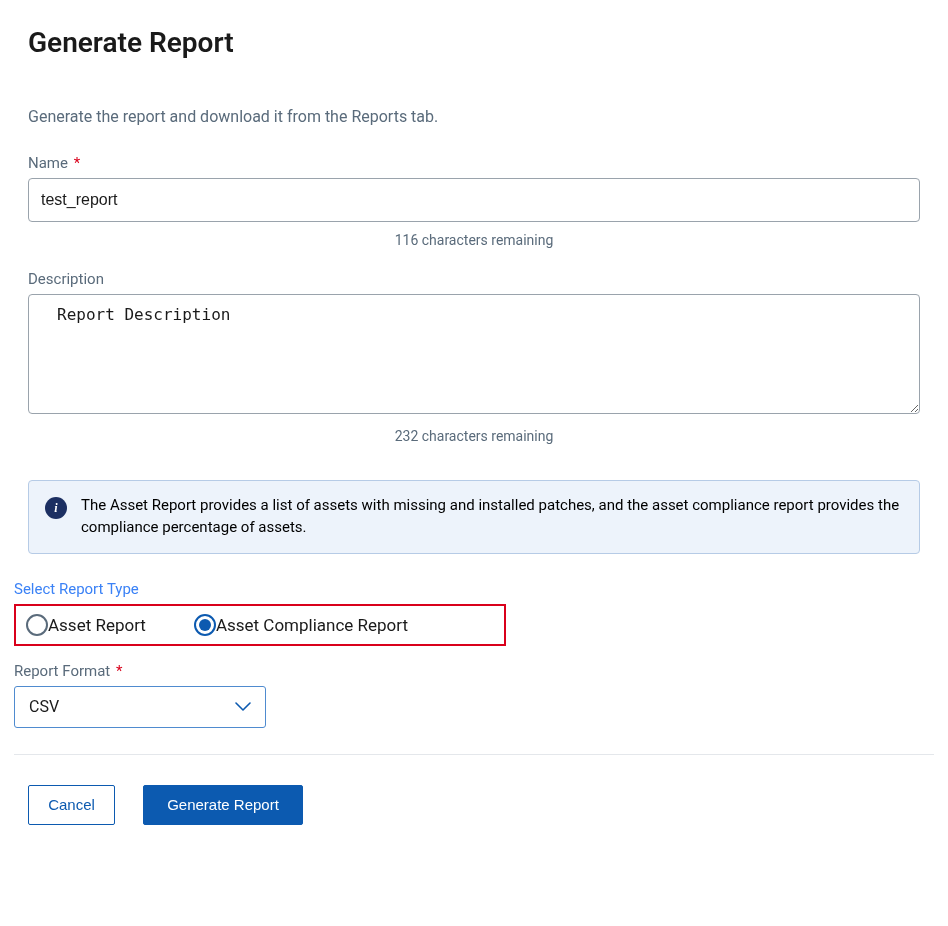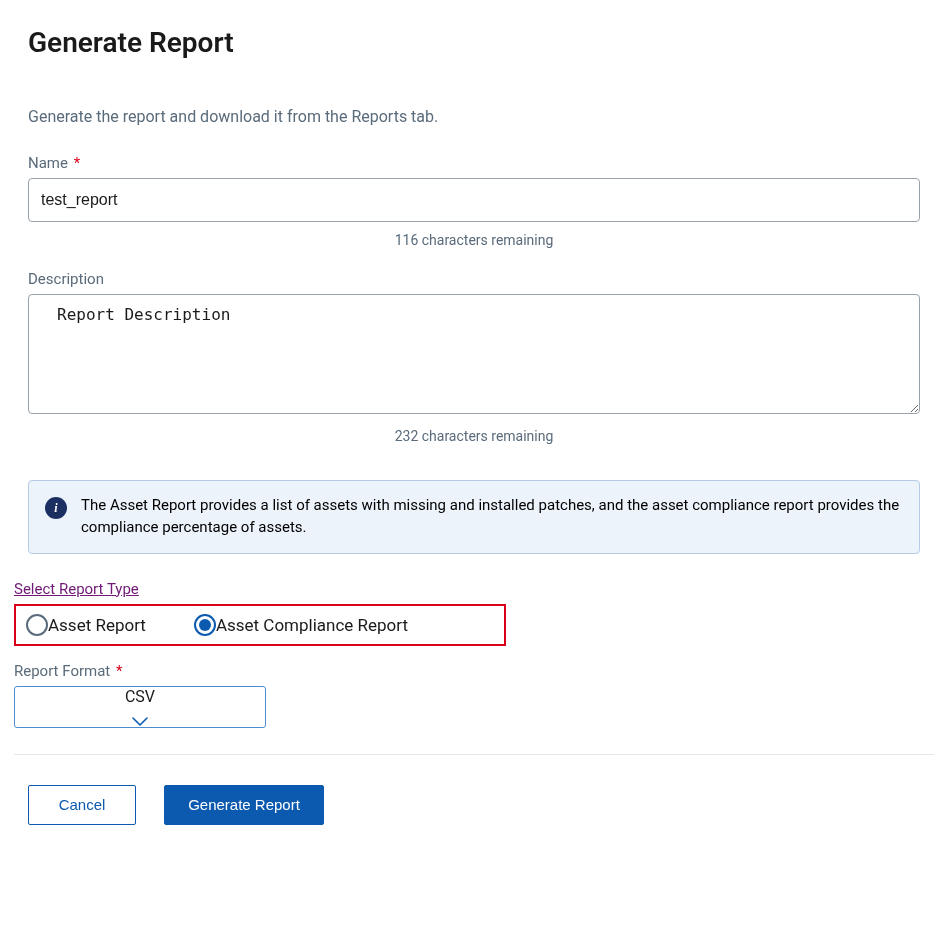--- a/index.html
+++ b/index.html
@@ -82,24 +82,23 @@
       color: #fff; font-family: Georgia, serif;
       font-size: 12px; font-weight: bold; font-style: italic;
     }
     .info-text {
       font-size: 15px;
       color: #000000;
       line-height: 1.45;
     }
     .section-label-plain {
       font-size: 15px;
-      color: #701a75;
+      color: #3b82f6;
       margin-bottom: 6px;
       margin-left: -14px;
-      text-decoration: underline;
     }
     .radio-row {
       display: flex;
       align-items: center;
       gap: 48px;
       border: 2px solid #d9001b;
       padding: 8px 10px;
       margin-left: -14px;
       width: 492px;
       margin-bottom: 16px;
@@ -133,21 +132,20 @@
     .select-box {
       width: 252px;
       height: 42px;
       border: 1px solid #4f8bcf;
       border-radius: 3px;
       display: flex;
       align-items: center;
       justify-content: space-between;
       padding: 0 14px;
       cursor: pointer;
-      flex-direction: column;
     }
     .select-value {
       font-size: 16px;
       color: #1a1a1a;
     }
     .chevron-down {
       width: 16px; height: 10px;
     }
     hr.divider {
       border: none;
@@ -165,21 +163,21 @@
       border-radius: 2px;
       cursor: pointer;
       display: flex;
       align-items: center;
       justify-content: center;
     }
     .btn-secondary {
       background: #fff;
       border: 1px solid #0c5ab0;
       color: #0c5ab0;
-      width: 108px;
+      width: 87px;
     }
     .btn-primary {
       background: #0c5ab0;
       border: 1px solid #0c5ab0;
       color: #fff;
       width: 160px;
     }
   </style>
 </head>
 <body>

